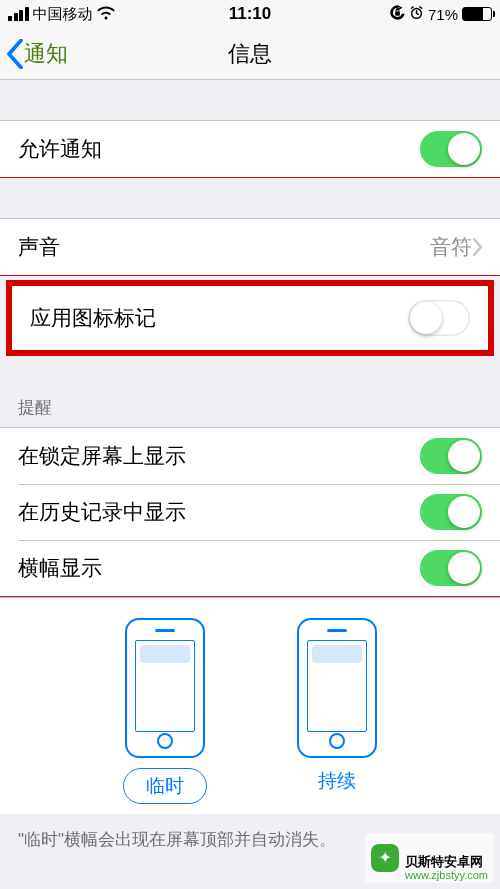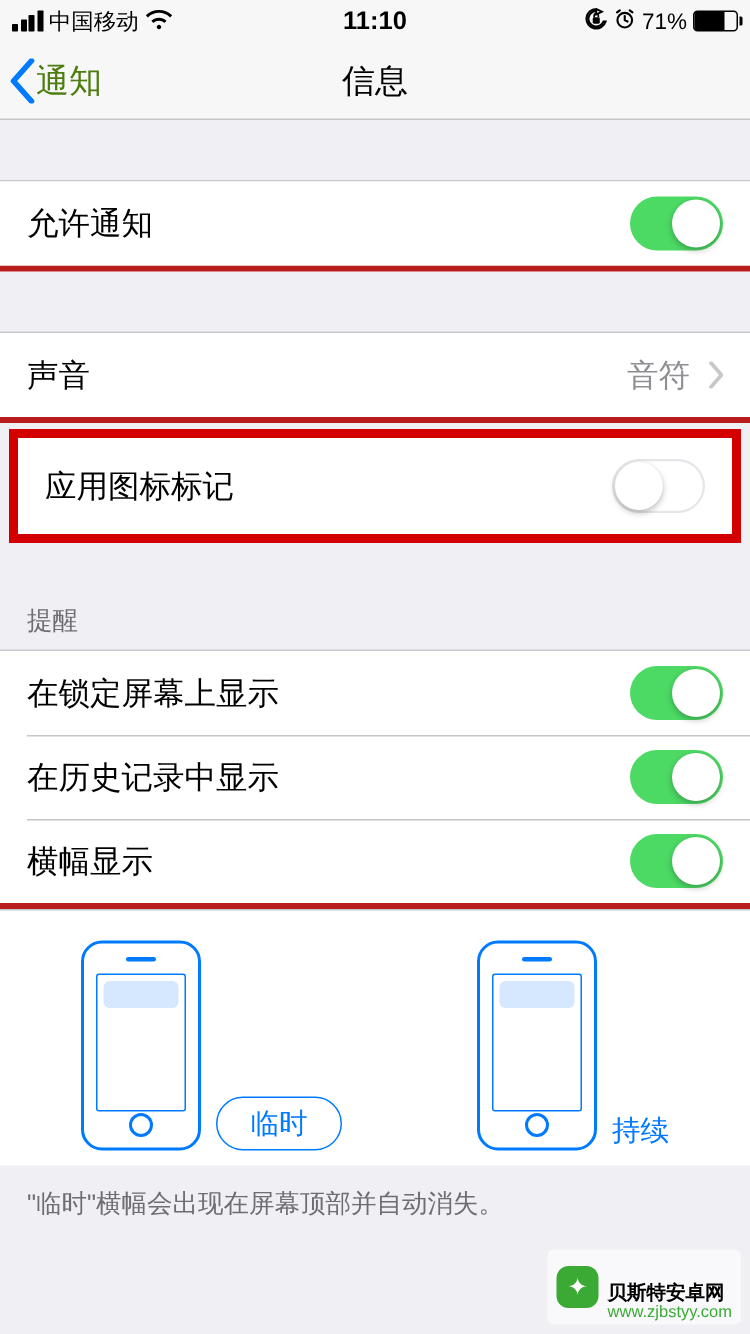--- a/index.html
+++ b/index.html
@@ -46,34 +46,34 @@
     display: flex;
     align-items: center;
     position: relative;
     padding: 0 6px;
   }
   .nav-back { display: flex; align-items: center; color: #4d7c0f; font-size: 22px; }
   .nav-back svg { width: 18px; height: 30px; }
   .nav-title { position:absolute; left:50%; transform:translateX(-50%); font-size: 22px; font-weight:500; }
 
   
-  .list { background:#fff; border-top:1px solid #c6c6c8; border-bottom:4px solid #b91c1c; }
+  .list { background:#fff; border-top:1px solid #c6c6c8; border-bottom:1px solid #b91c1c; }
   .row {
     min-height: 56px;
     display:flex; align-items:center;
     padding: 0 18px;
     font-size: 21px;
     position: relative;
     background:#fff;
   }
   .row + .row::before {
     content:""; position:absolute; top:0; left:18px; right:0; height:1px; background:#c6c6c8;
   }
   .row-label { flex: 1; }
-  .row-value { color:#8e8e93; font-size: 21px; margin-right: 12px; }
+  .row-value { color:#8e8e93; font-size: 21px; margin-right: 0; }
   .chevron svg { width: 10px; height: 18px; }
   .chevron { color:#c7c7cc; display:flex; align-items:center;}
 
   
   .toggle {
     width: 62px; height: 36px; border-radius: 18px;
     position: relative; transition: .2s;
     box-shadow: inset 0 0 0 1.5px #e5e5ea;
     background:#fff;
   }
@@ -99,21 +99,21 @@
   .highlight-wrap .row { min-height: 64px; }
   .highlight-wrap .list { border:none; }
 
   
   .banner-picker {
     display:flex; justify-content:center; gap: 90px;
     padding: 20px 0 10px;
     background:#fff;
     border-top:1px solid #c6c6c8;
   }
-  .phone-option { display:flex; flex-direction:row; align-items:flex-end; gap:10px; color:#007aff; font-size:19px;}
+  .phone-option { display:flex; flex-direction:column; align-items:center; gap:10px; color:#007aff; font-size:19px;}
   .phone-frame {
     width: 80px; height: 140px; border:2.5px solid #007aff; border-radius:14px;
     position:relative;
   }
   .phone-frame::before { content:""; position:absolute; top:9px; left:50%; transform:translateX(-50%); width:20px; height:3px; border-radius:2px; background:#007aff;}
   .phone-frame::after { content:""; position:absolute; bottom:7px; left:50%; transform:translateX(-50%); width:12px; height:12px; border:2px solid #007aff; border-radius:50%;}
   .phone-screen { position:absolute; top:20px; left:8px; right:8px; bottom:24px; border:1.5px solid #007aff; border-radius:2px;}
   .phone-banner { position:absolute; top:4px; left:4px; right:4px; height:18px; border-radius:4px; background:#d6e8ff;}
   .pill { border:1.5px solid #007aff; border-radius: 18px; padding:4px 22px; }
 

